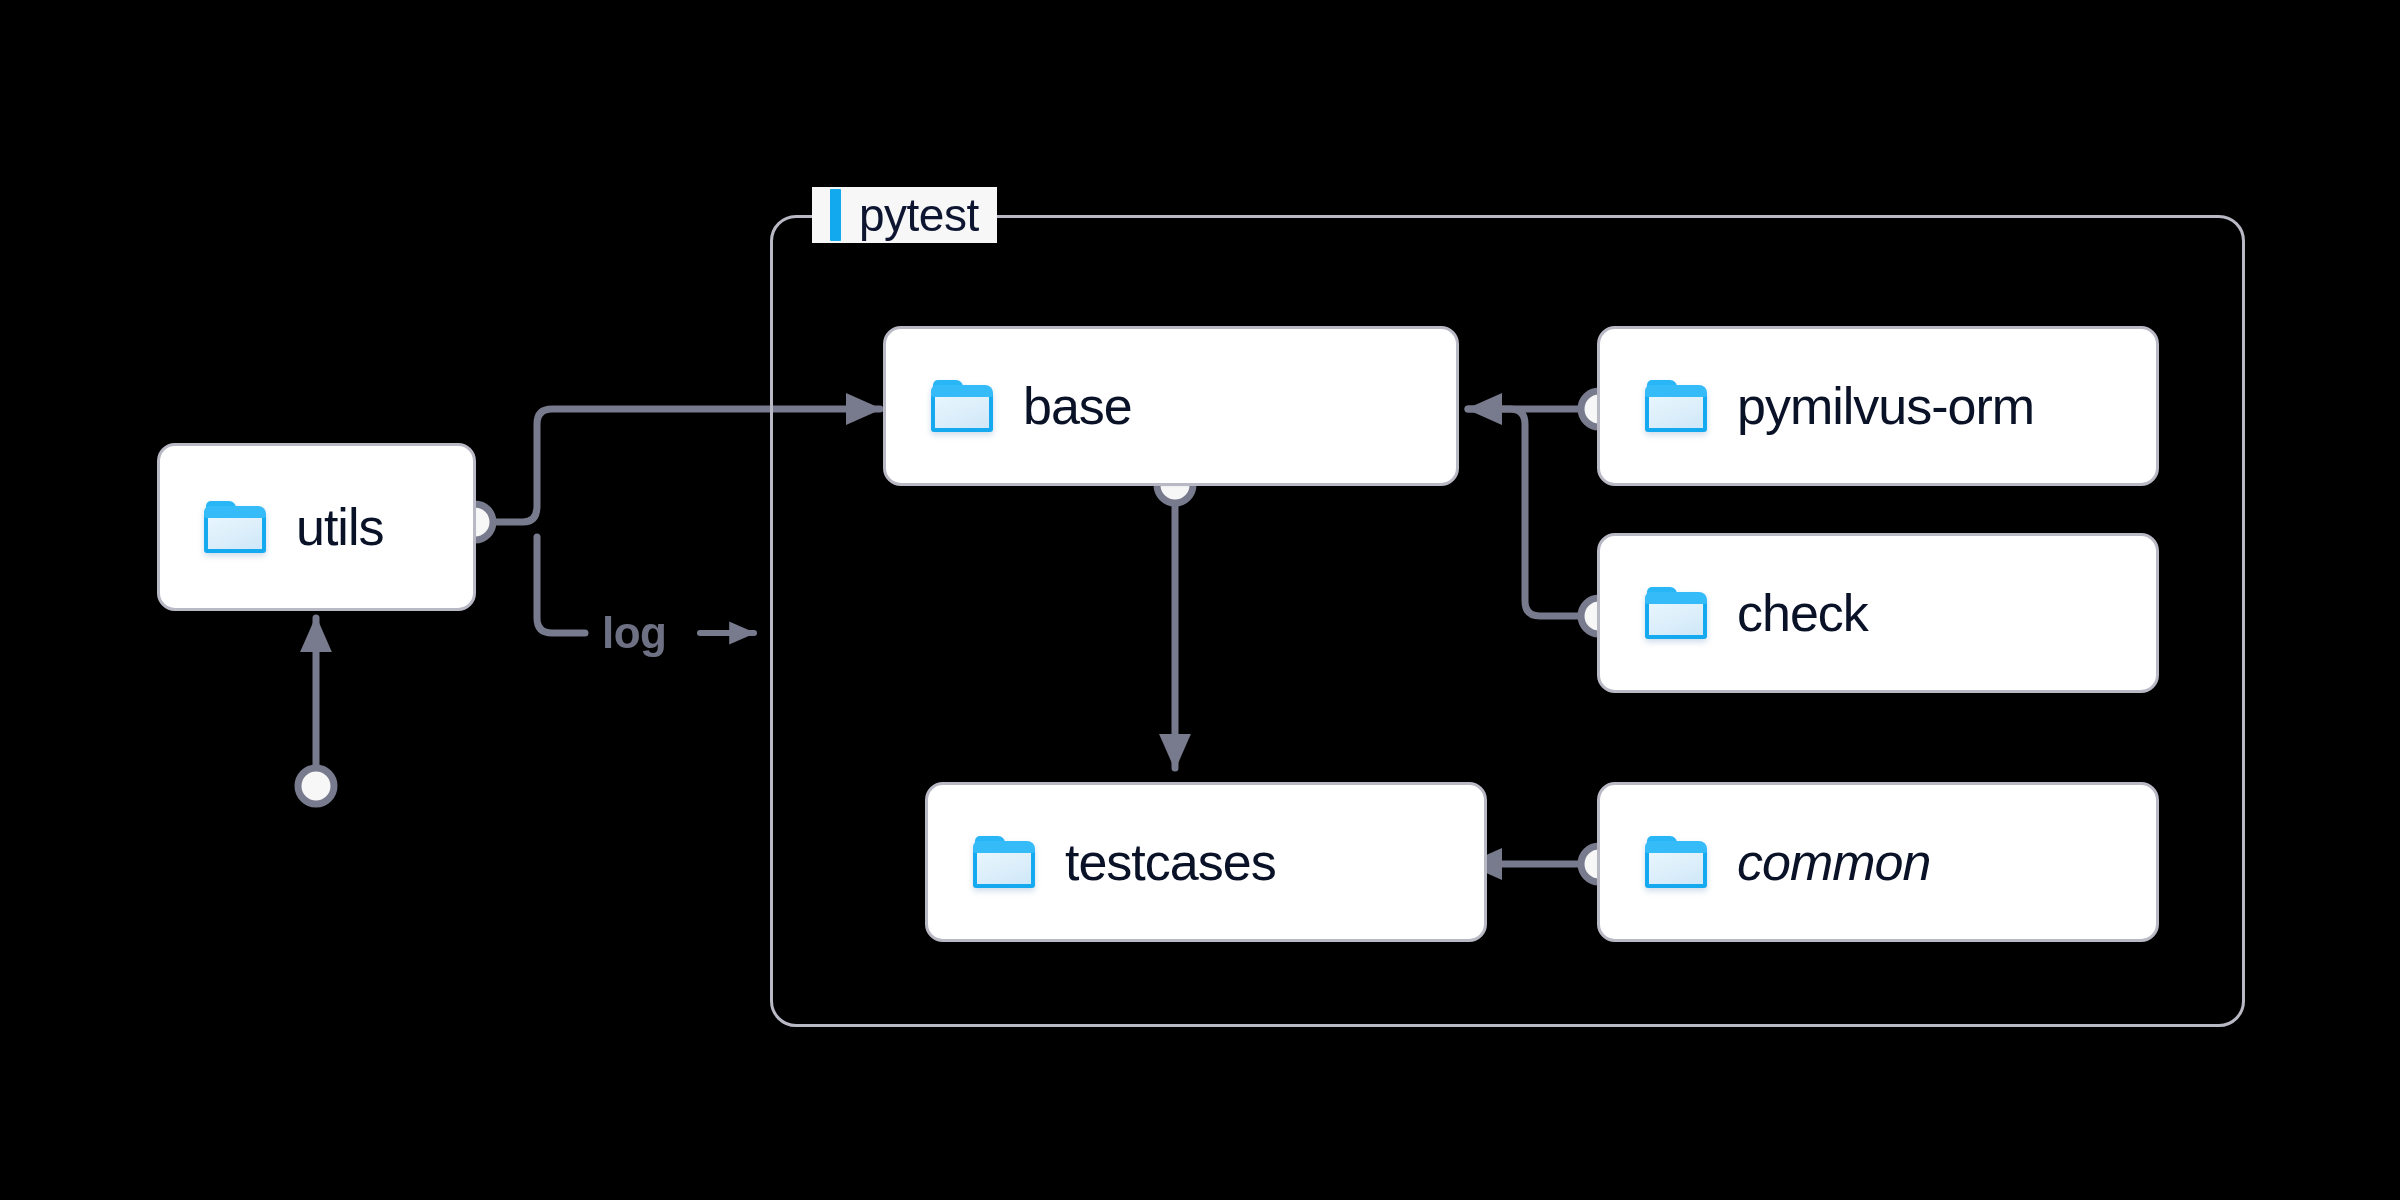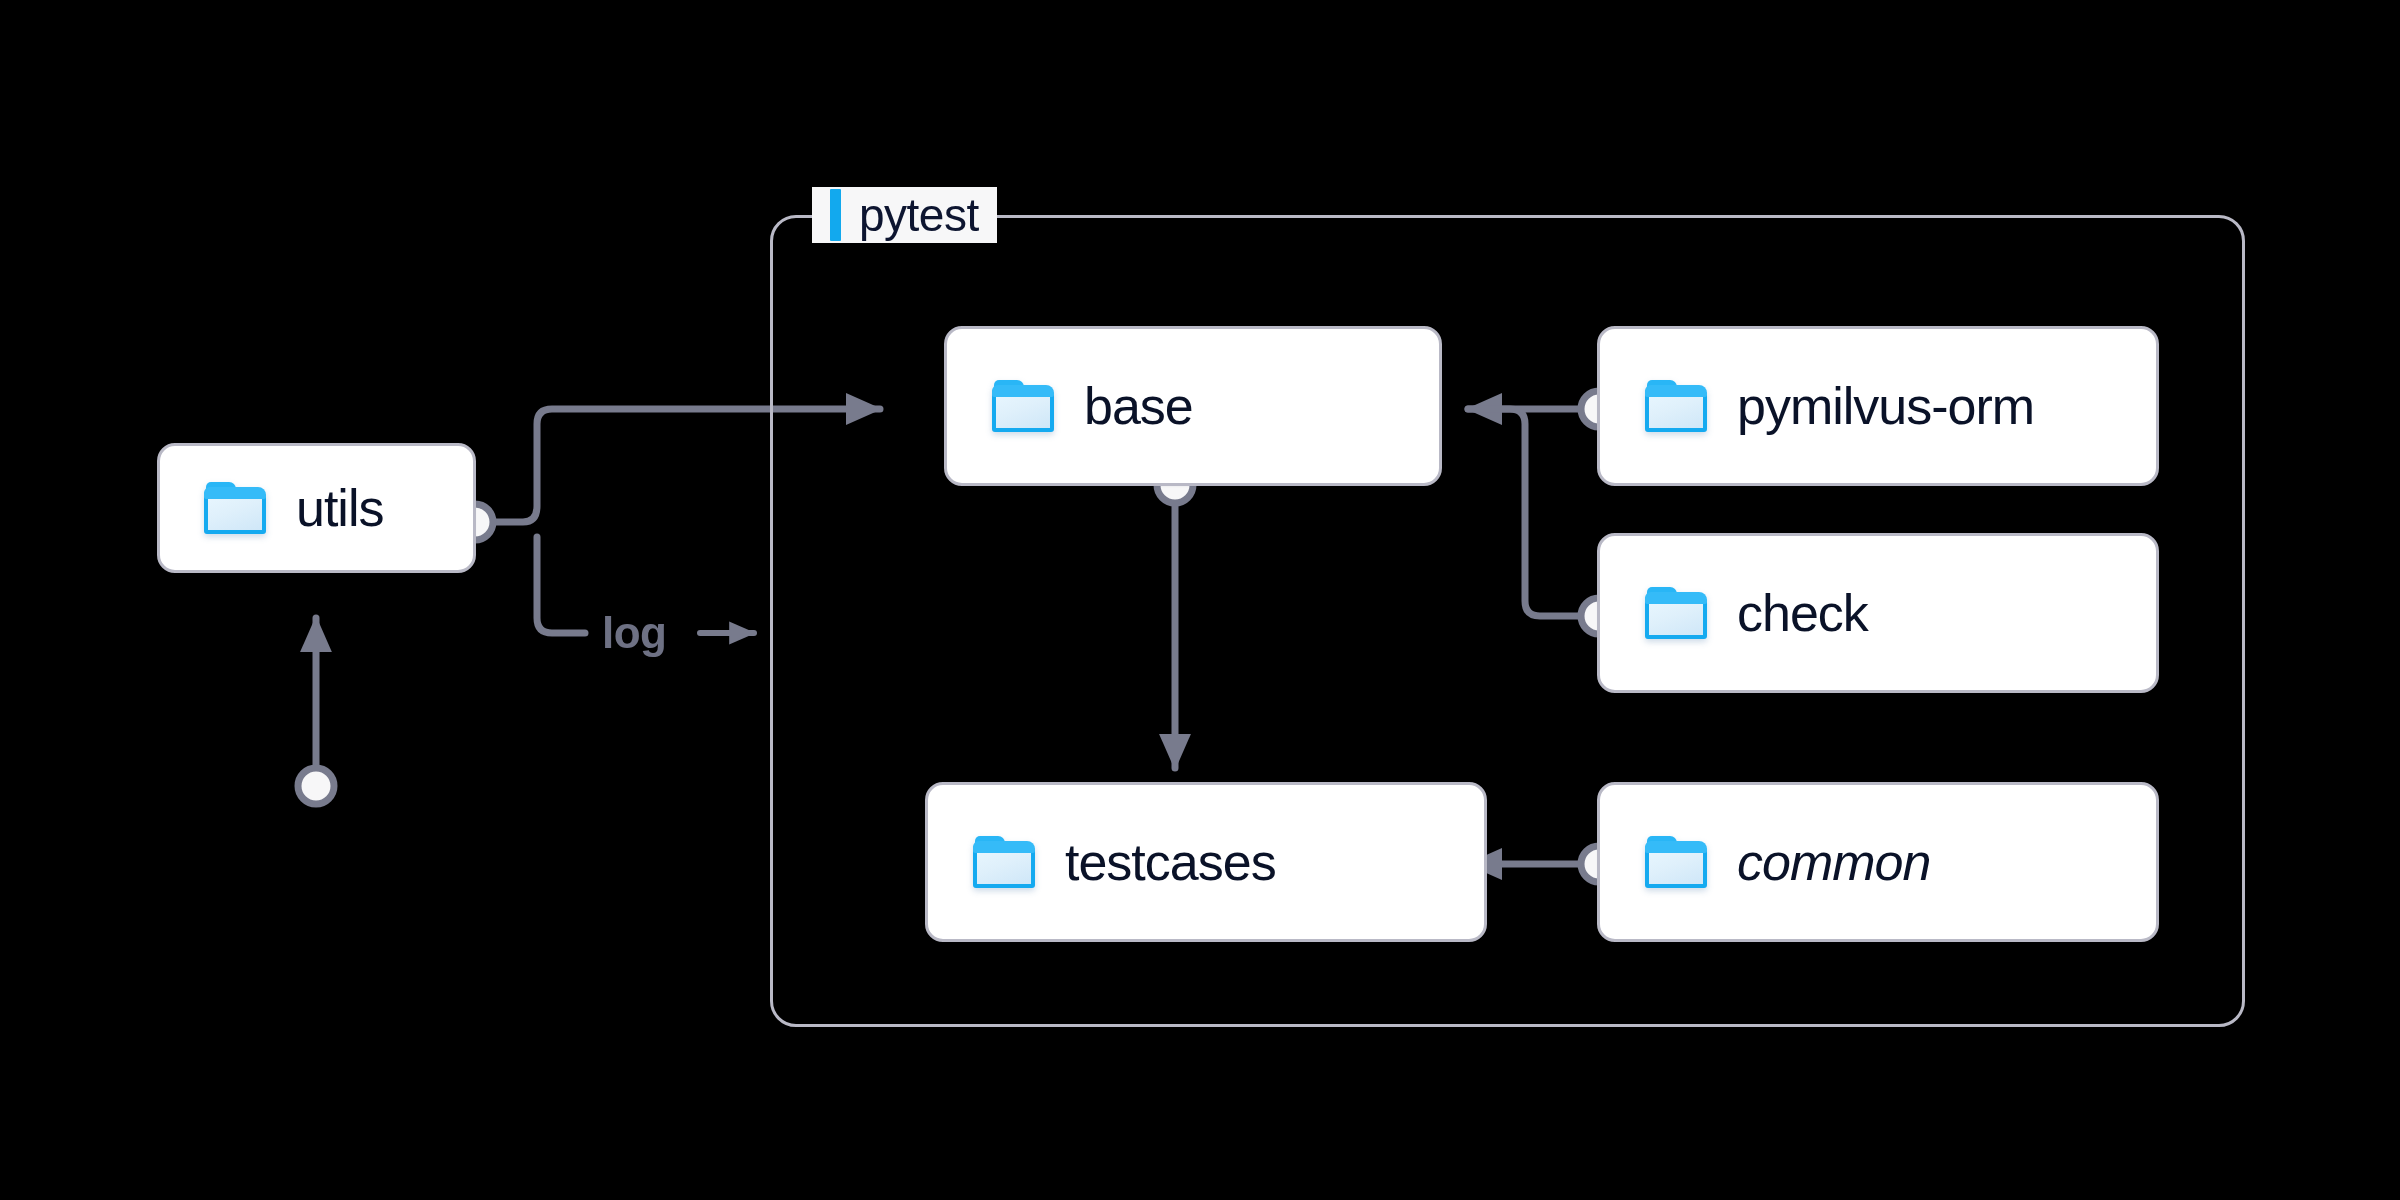--- a/index.html
+++ b/index.html
@@ -174,31 +174,31 @@
     </g>
   </svg>
 
   <div class="group-box" style="left:770px; top:215px; width:1475px; height:812px;"></div>
 
   <div class="group-label" style="left:812px; top:187px;">
     <span class="bar"></span>
     <span class="txt">pytest</span>
   </div>
 
-  <div class="node" style="left:157px; top:443px; width:319px; height:130px;padding-left:44px;">
+  <div class="node" style="left:157px; top:443px; width:319px; height:168px;padding-left:44px;">
     <span class="folder">
       <span class="tab"></span>
         <span class="body"></span>
         <span class="lip"></span>
     </span>
     <span class="label">utils</span>
   </div>
 
 
-  <div class="node" style="left:944px; top:326px; width:498px; height:160px;align-items:center;">
+  <div class="node" style="left:883px; top:326px; width:576px; height:160px;align-items:center;">
     <span class="folder">
       <span class="tab"></span>
         <span class="body"></span>
         <span class="lip"></span>
     </span>
     <span class="label">base</span>
   </div>
 
   <div class="node" style="left:893px; top:782px; width:562px; height:160px;margin-left:32px;">
     <span class="folder">

